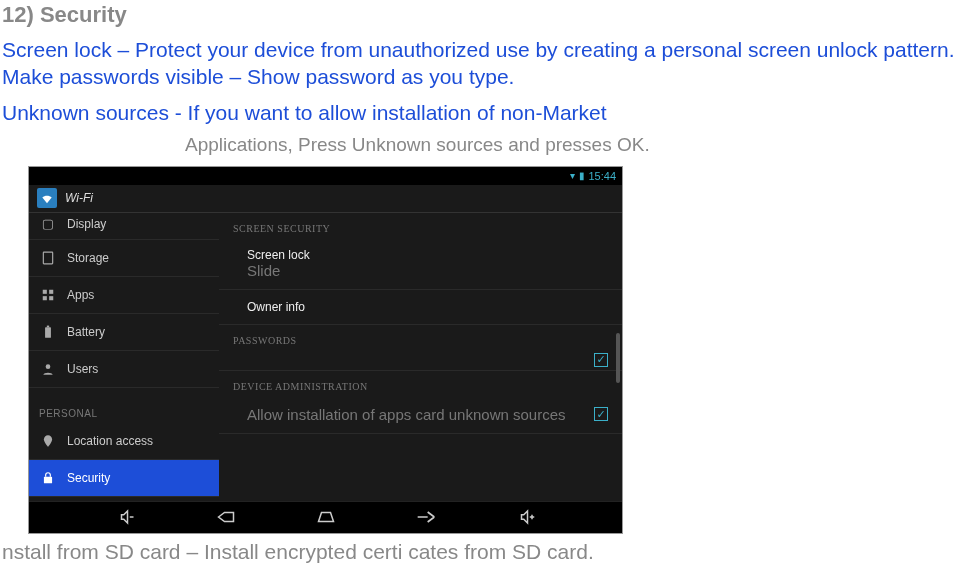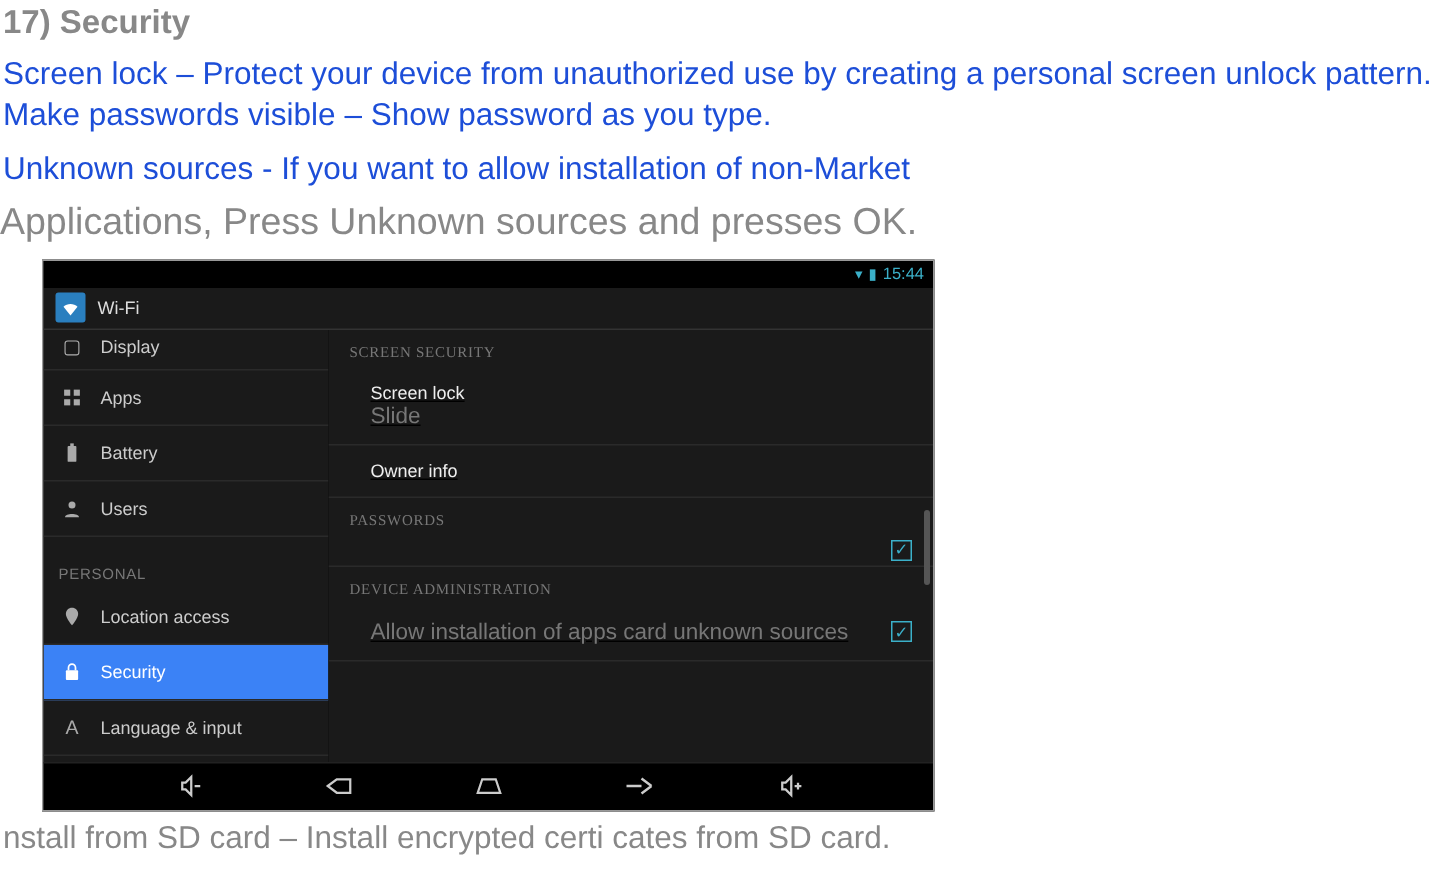--- a/index.html
+++ b/index.html
@@ -18,22 +18,23 @@
       color: #888;
       margin: 2px 0 8px 2px;
     }
     .doc-text {
       font-size: 21px;
       color: #1d4ed8;
       line-height: 1.3;
       margin: 0 2px 8px 2px;
     }
     .doc-text-indent {
-      font-size: 25px;
+      font-size: 19px;
       color: #888;
+      margin-left: 185px;
       margin-bottom: 10px;
     }
     .doc-text-bottom {
       font-size: 21px;
       color: #888;
       margin: 6px 2px 0 2px;
     }
     .screenshot {
       width: 595px;
       height: 368px;
@@ -61,20 +62,21 @@
       color: #3bb0c9;
       font-size: 11px;
     }
     .wifi-bar {
       height: 28px;
       background: #1a1a1a;
       display: flex;
       align-items: center;
       padding-left: 8px;
       border-bottom: 1px solid #333;
+      font-style: italic;
     }
     .wifi-icon-box {
       width: 20px;
       height: 20px;
       background: #2a7fbf;
       border-radius: 2px;
       margin-right: 8px;
       display: flex;
       align-items: center;
       justify-content: center;
@@ -99,21 +101,21 @@
       color: #ccc;
       font-size: 12px;
       border-bottom: 1px solid #2a2a2a;
       cursor: pointer;
     }
     .sidebar-item.cut-top {
       padding-top: 2px;
       padding-bottom: 6px;
     }
     .sidebar-item.active {
-      background: #3b82f6;
+      background: #1d4ed8;
       color: #fff;
     }
     .sidebar-icon {
       width: 18px;
       height: 18px;
       margin-right: 10px;
       display: flex;
       align-items: center;
       justify-content: center;
       color: #aaa;
@@ -140,21 +142,20 @@
       font-size: 10px;
       padding: 10px 14px 4px;
       letter-spacing: 0.5px;
       font-family: Liberation Serif, serif;
     }
     .panel-item {
       padding: 10px 40px 10px 28px;
       border-bottom: 1px solid #2a2a2a;
       position: relative;
       cursor: pointer;
-      text-decoration: underline;
     }
     .panel-item-title {
       color: #eee;
       font-size: 12px;
     }
     .panel-item-sub {
       color: #777;
       font-size: 15px;
       margin-top: 0;
     }
@@ -196,21 +197,21 @@
       cursor: pointer;
       display: flex;
       align-items: center;
       justify-content: center;
       width: 30px;
     }
   </style>
 </head>
 <body>
 
-<div class="doc-heading">17) Security</div>
+<div class="doc-heading">12) Security</div>
 <div class="doc-text">Screen lock – Protect your device from unauthorized use by creating a personal screen unlock pattern. Make passwords visible – Show password as you type.</div>
 <div class="doc-text">Unknown sources - If you want to allow installation of non-Market</div>
 <div class="doc-text-indent">Applications, Press Unknown sources and presses OK.</div>
 
 <div class="screenshot">
 
   <div class="statusbar">
     <span class="status-icon">▾</span>
     <span class="status-icon">▮</span>
     <span class="status-time">15:44</span>
@@ -226,20 +227,28 @@
   </div>
 
   <div class="content-area">
     <div class="sidebar">
       <div class="sidebar-item cut-top">
         <span class="sidebar-icon">▢</span>
         <span>Display</span>
       </div>
       <div class="sidebar-item">
         <span class="sidebar-icon">
+          <svg width="14" height="14" viewBox="0 0 24 24" fill="none" stroke="#aaa" stroke-width="2">
+              <rect x="4" y="2" width="16" height="20" rx="1"></rect>
+            </svg>
+        </span>
+        <span>Storage</span>
+      </div>
+      <div class="sidebar-item">
+        <span class="sidebar-icon">
           <svg width="14" height="14" viewBox="0 0 24 24" fill="#aaa">
               <rect x="3" y="3" width="7" height="7"></rect>
               <rect x="14" y="3" width="7" height="7"></rect>
               <rect x="3" y="14" width="7" height="7"></rect>
               <rect x="14" y="14" width="7" height="7"></rect>
             </svg>
         </span>
         <span>Apps</span>
       </div>
       <div class="sidebar-item">

